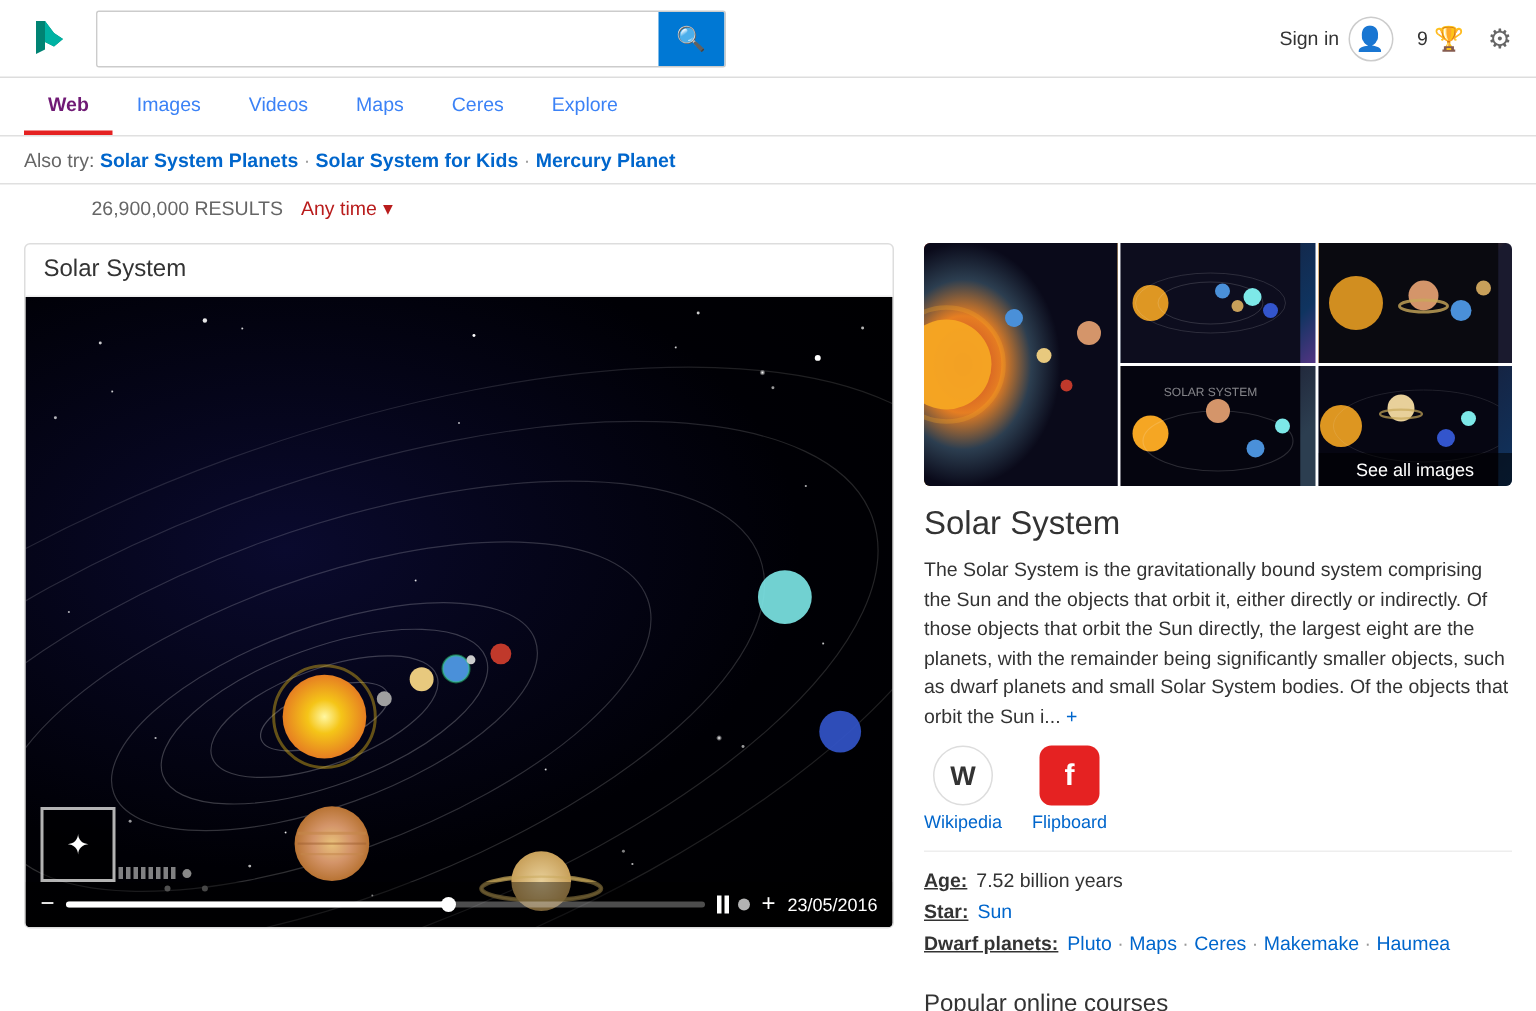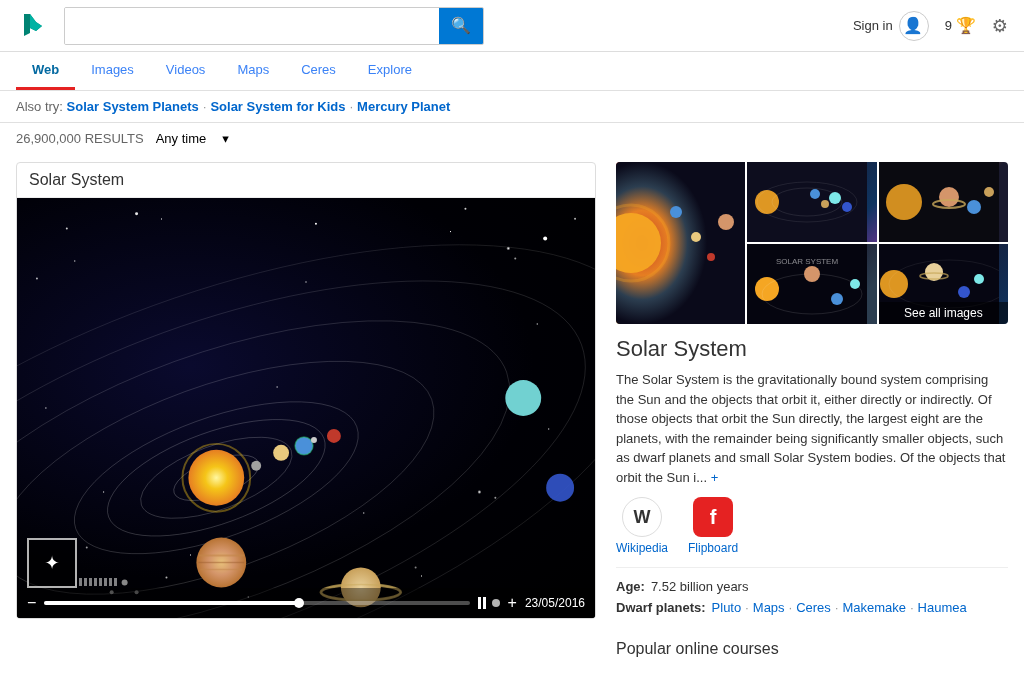--- a/index.html
+++ b/index.html
@@ -100,21 +100,21 @@
     }
     .nav-tab {
       padding: 10px 16px;
       font-size: 13px;
       cursor: pointer;
       color: #3b82f6;
       border-bottom: 3px solid transparent;
       text-decoration: none;
     }
     .nav-tab.active {
-      color: #0369a1;
+      color: #701a75;
       font-weight: bold;
       border-bottom: 3px solid #e52222;
     }
 
     
     #also-try {
       padding: 8px 16px;
       font-size: 13px;
       color: #666;
       border-bottom: 1px solid #e0e0e0;
@@ -126,27 +126,28 @@
     }
 
     
     #results-info {
       padding: 8px 16px;
       font-size: 13px;
       color: #666;
       display: flex;
       align-items: center;
       gap: 12px;
+      margin-left: 45px;
     }
     #results-count { font-weight: normal; }
     #time-filter {
       display: flex;
-      gap: 16px;
-      cursor: pointer;
-      color: #000000;
+      gap: 4px;
+      cursor: pointer;
+      color: #b91c1c;
     }
 
     
     #content {
       display: flex;
       padding: 8px 16px;
       gap: 20px;
       max-width: 1024px;
     }
 
@@ -396,21 +397,21 @@
       border-top: 1px solid #eee;
       padding-top: 8px;
       margin-bottom: 10px;
     }
     .fact-row {
       display: flex;
       gap: 6px;
       padding: 3px 0;
       font-size: 13px;
     }
-    .fact-label { color: #333; font-weight: bold; }
+    .fact-label { color: #333; font-weight: bold; text-decoration: underline; }
     .fact-value { color: #333; }
     .fact-value a { color: #0066cc; text-decoration: none; }
     .dot-sep { color: #999; }
 
     
     #courses-section { margin-top: 22px; }
     #courses-title {
       font-size: 16px;
       font-weight: normal;
       margin-bottom: 8px;
@@ -696,20 +697,26 @@
         <span>Flipboard</span>
       </a>
     </div>
 
     <div id="facts-list">
       <div class="fact-row">
         <span class="fact-label">Age:</span>
         <span class="fact-value">7.52 billion years</span>
       </div>
       <div class="fact-row">
+        <span class="fact-label">Star:</span>
+        <span class="fact-value">
+          <a href="#">Sun</a>
+        </span>
+      </div>
+      <div class="fact-row">
         <span class="fact-label">Dwarf planets:</span>
         <span class="fact-value">
           <a href="#">Pluto</a>
           <span class="dot-sep"> · </span>
           <a href="#">Maps</a>
           <span class="dot-sep"> · </span>
           <a href="#">Ceres</a>
           <span class="dot-sep"> · </span>
           <a href="#">Makemake</a>
           <span class="dot-sep"> · </span>

